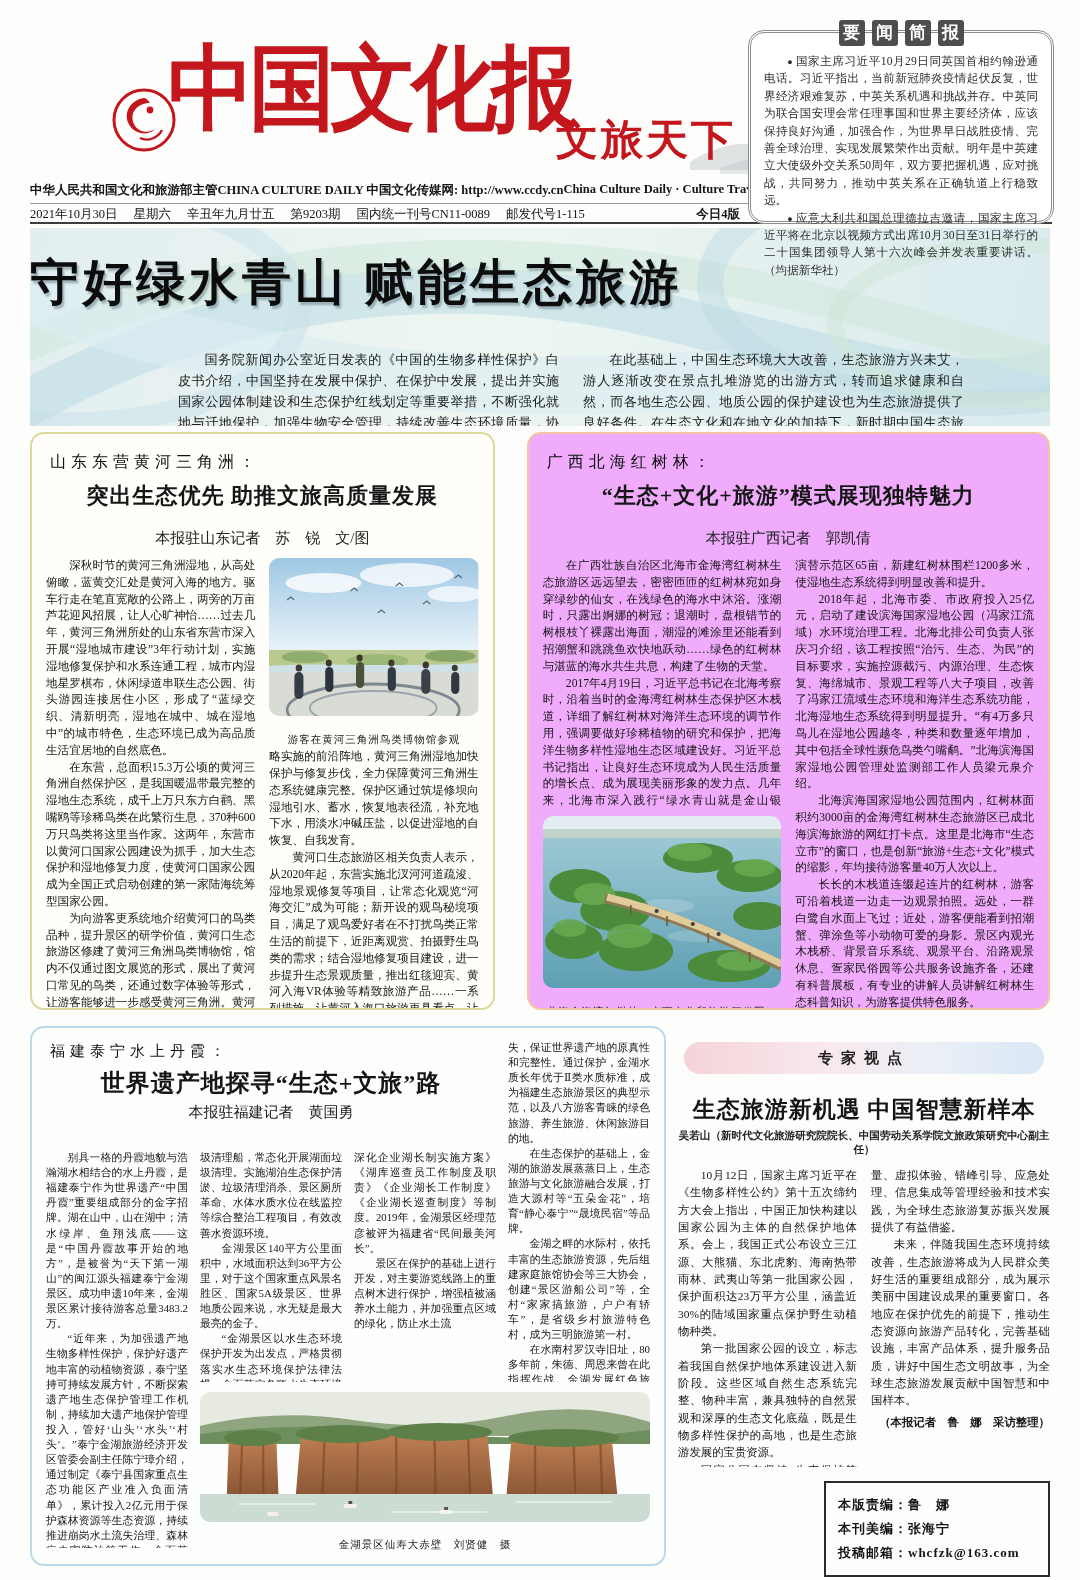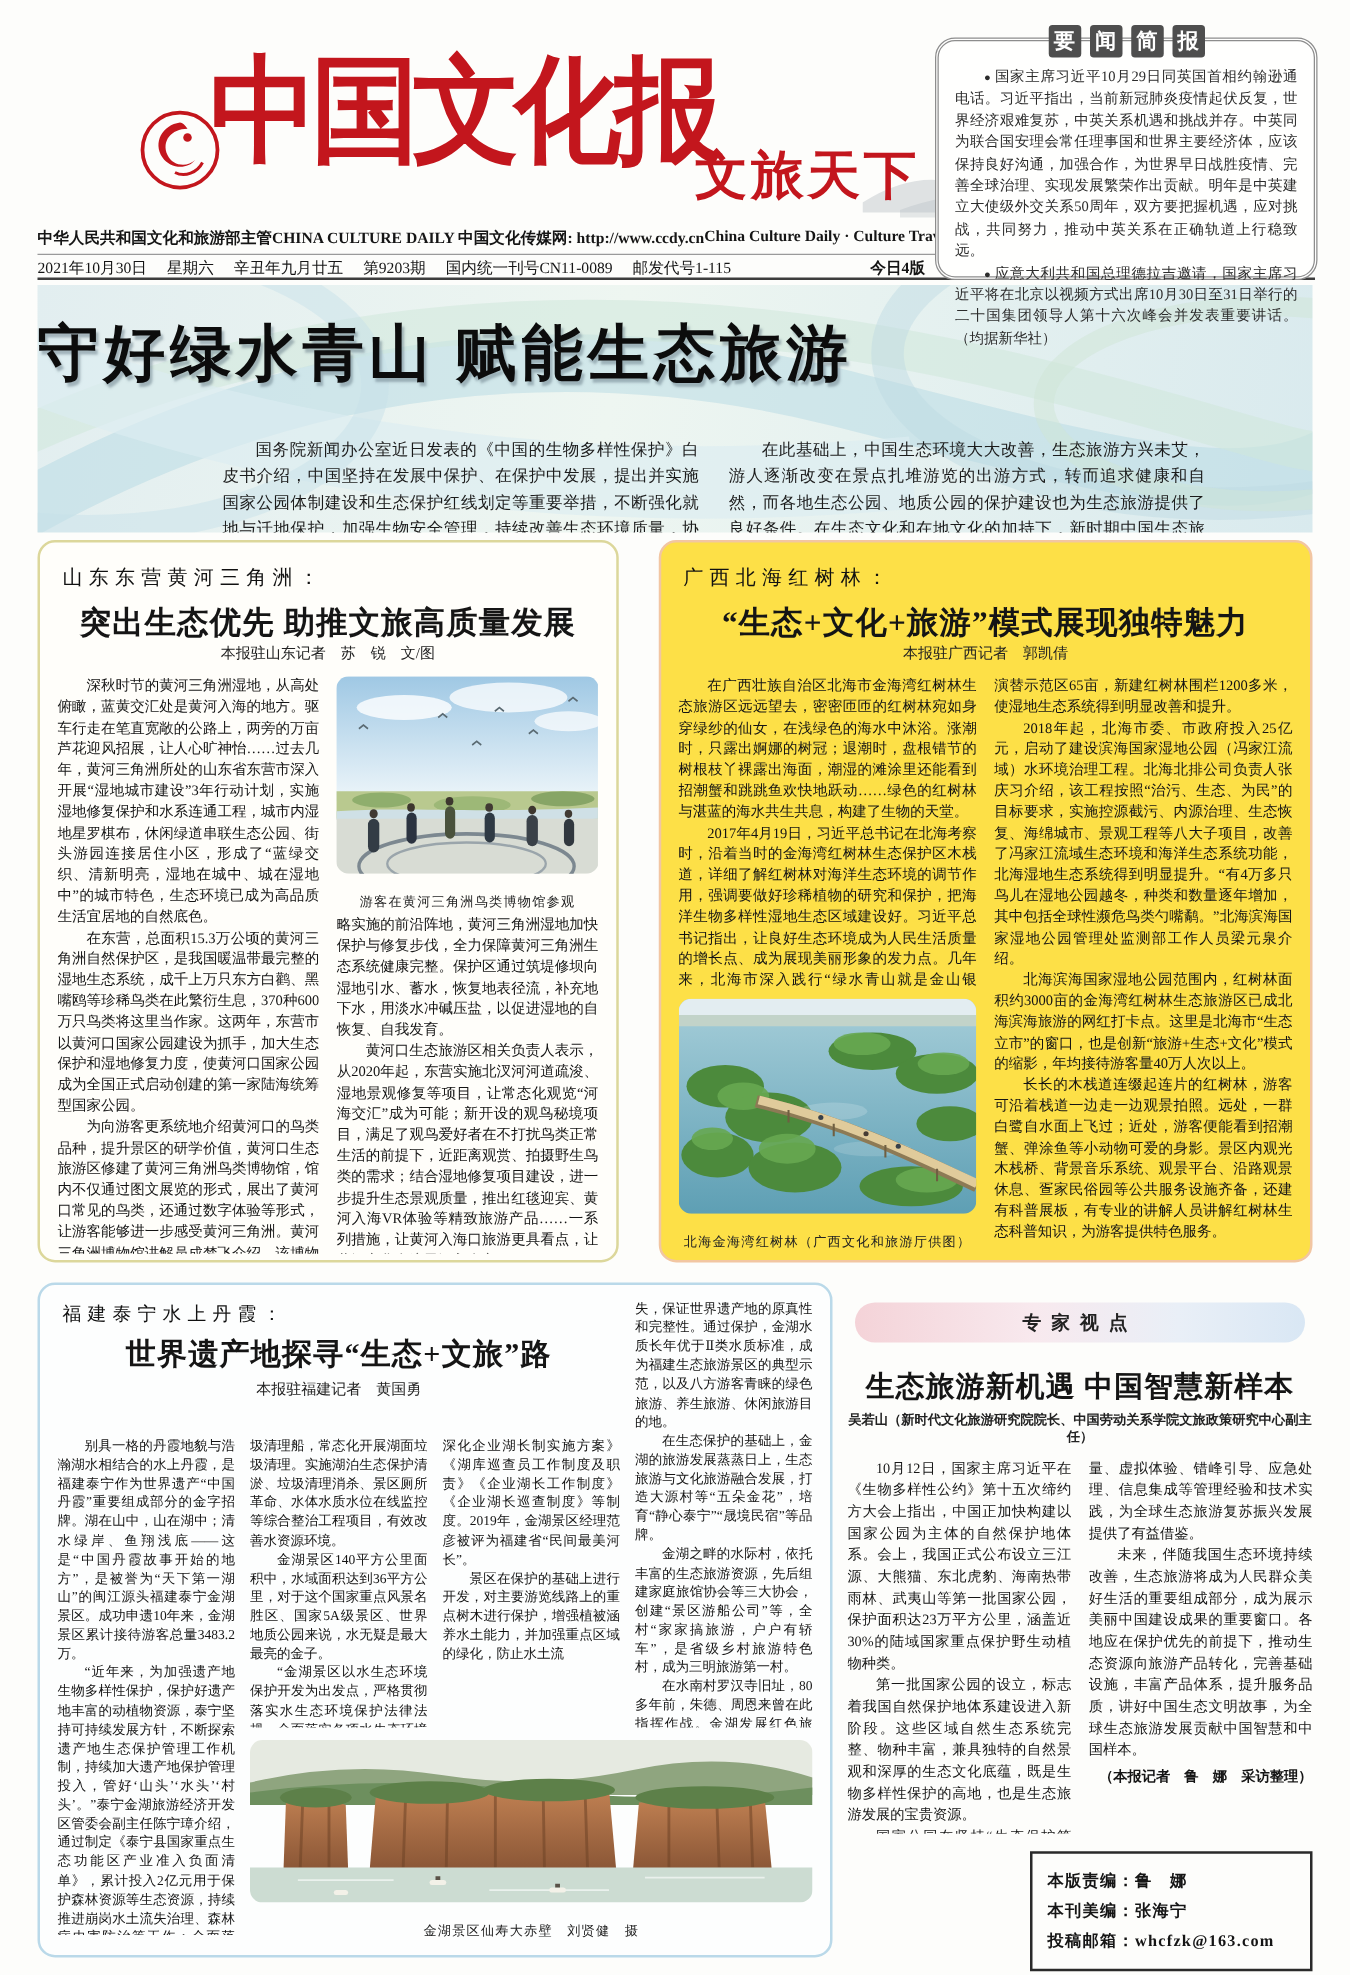--- a/index.html
+++ b/index.html
@@ -32,24 +32,24 @@
   .hero-headline{position:relative;text-align:left;margin-top:22px;font-size:49px;font-weight:bold;color:#0c0c0c;
         letter-spacing:4px;text-shadow:2px 3px 2px rgba(110,130,140,.55);z-index:2;}
   .hero-intro{position:relative;z-index:2;display:flex;gap:24px;width:786px;margin:16px 0 0 148px;
         font-size:13.2px;line-height:1.6;text-align:justify;color:#1b1b1b;}
   .hero-intro div{flex:1;}
   .hero-intro p{margin:0;text-indent:2em;}
   
   .row-top{position:absolute;left:30px;top:432px;width:1020px;height:578px;display:flex;gap:32px;}
   .box{box-sizing:border-box;border-radius:14px;padding:12px 14px;overflow:hidden;background:#fffefa;}
   .box-yellow{width:504px;border:2px solid #dcd79b;}
-  .box-orange{width:568px;border:2px solid #f2c6a2;background:#fde047;}
+  .box-orange{width:568px;border:2px solid #f2c6a2;background:#f0abfc;}
   .kicker{font-size:16px;letter-spacing:5px;color:#111;margin:6px 0 2px 4px;}
-  .art-headline{text-align:center;font-size:25px;font-weight:bold;letter-spacing:1px;margin:8px 0 0;}
-  .byline{text-align:center;font-size:12px;margin-bottom:10px;color:#222;}
+  .art-headline{text-align:center;font-size:22px;font-weight:bold;letter-spacing:1px;margin:8px 0 18px;}
+  .byline{text-align:center;font-size:15px;margin-bottom:10px;color:#222;}
   .cols{display:flex;gap:14px;height:462px;overflow:hidden;}
   .col{flex:1;font-size:11.6px;line-height:1.45;text-align:justify;color:#141414;overflow:hidden;}
   .col p{margin:0;text-indent:2em;}
   .col p.noind{text-indent:0;}
   .clip{overflow:hidden;}
   figure{margin:0;}
   .photo{border-radius:10px;overflow:hidden;display:block;}
   figcaption{text-align:center;font-size:10.5px;letter-spacing:1px;padding:16px 0 2px;color:#222;}
   
   .row-bottom{position:absolute;left:30px;top:1026px;width:1020px;height:540px;display:flex;gap:12px;}

